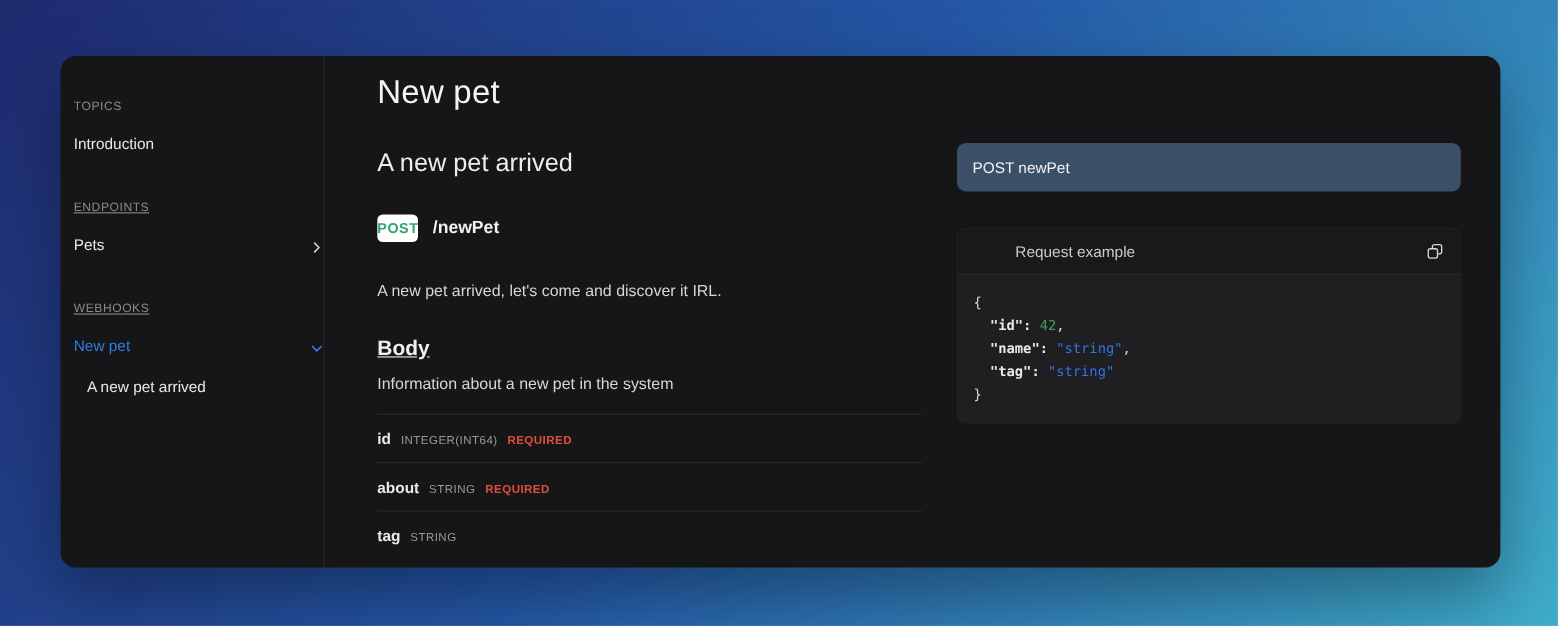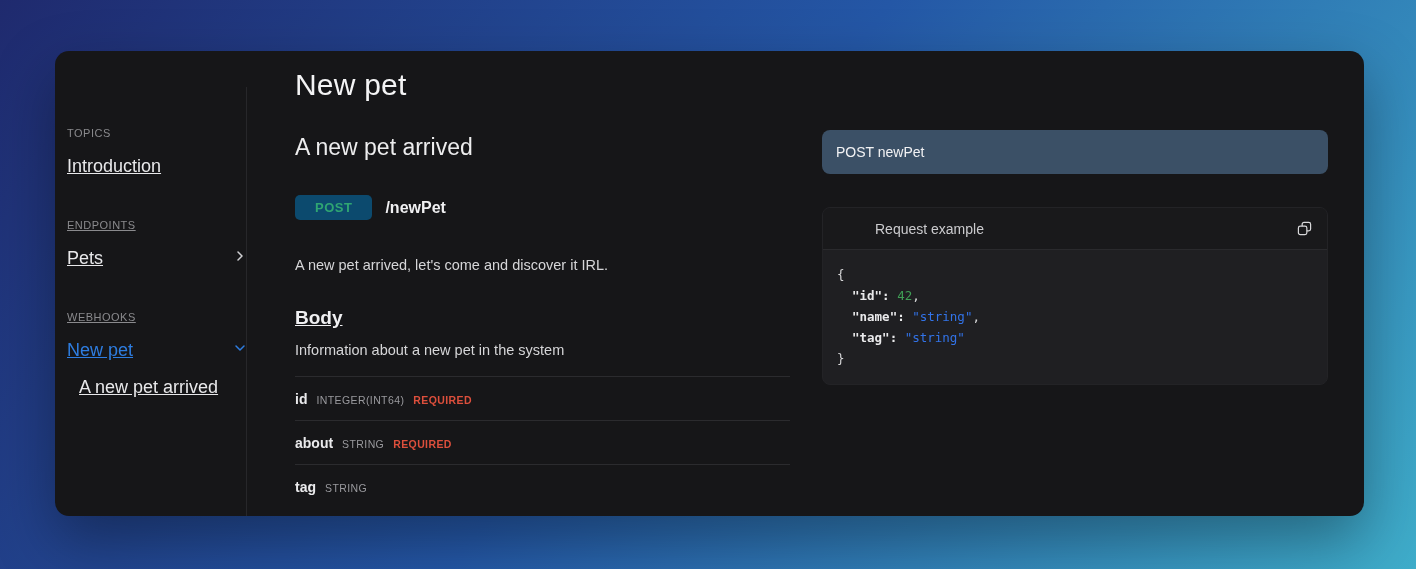--- a/index.html
+++ b/index.html
@@ -13,41 +13,39 @@
     left: 55px; top: 51px;
     width: 1309px; height: 465px;
     background: #161618;
     border-radius: 14px;
     box-shadow: 0 24px 60px rgba(0,0,0,.35);
     display: flex;
     overflow: hidden;
   }
   
   .sidebar {
-    width: 192px;
+    width: 240px;
     flex-shrink: 0;
     border-right: 1px solid #27272a;
     padding: 40px 0 0 12px;
-    margin-top: 36px;
   }
   .side-heading {
     font-size: 11px;
     letter-spacing: .5px;
     color: #8a8a8d;
     line-height: 13px;
   }
   .side-item {
-    font-size: 18px;
+    font-size: 14px;
     color: #e8e8ea;
     line-height: 17px;
     display: flex;
-    align-items: flex-start;
+    align-items: flex-end;
     justify-content: space-between;
     cursor: pointer;
-    text-decoration: underline;
   }
   .mt18 { margin-top: 18px; }
   .mt20 { margin-top: 20px; }
   .mt44 { margin-top: 44px; text-decoration: underline; }
   .side-item.active, .side-item.active .side-label { color: #2e7de0; }
   .side-item.child { padding-left: 12px; }
   .chev { display: inline-flex; }
   
   .main { flex: 1; display: flex; padding: 17px 36px 0 48px; }
   .docs { width: 495px; flex-shrink: 0; }
@@ -60,26 +58,26 @@
   }
   .docs h2 {
     margin-top: 31px;
     font-size: 23px;
     font-weight: 400;
     color: #ededee;
     line-height: 28px;
   }
   .endpoint { margin-top: 33px; display: flex; align-items: center; height: 27px; }
   .method-badge {
-    background: #0c4a6e;
+    background: #ffffff;
     color: #2fa572;
     font-size: 13px;
     font-weight: 700;
     letter-spacing: .5px;
-    padding: 5px 20px;
+    padding: 5px 0;
     border-radius: 5px;
   }
   .path {
     margin-left: 13px;
     font-size: 16px;
     font-weight: 600;
     color: #f0f0f2;
   }
   .desc {
     font-size: 14.5px;

